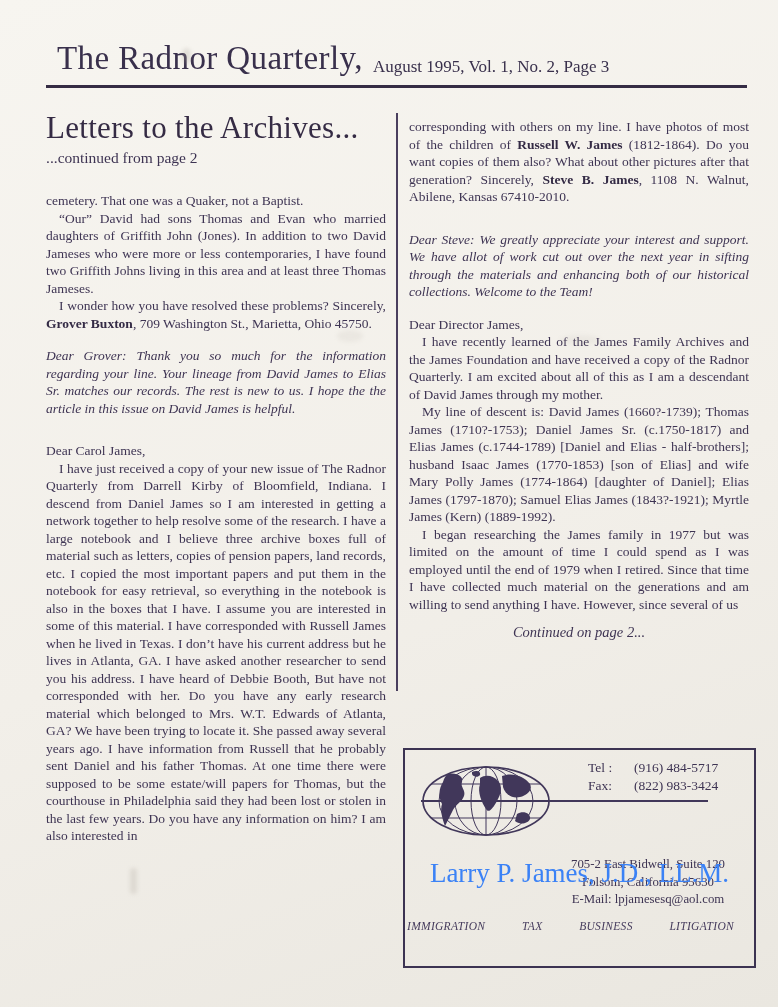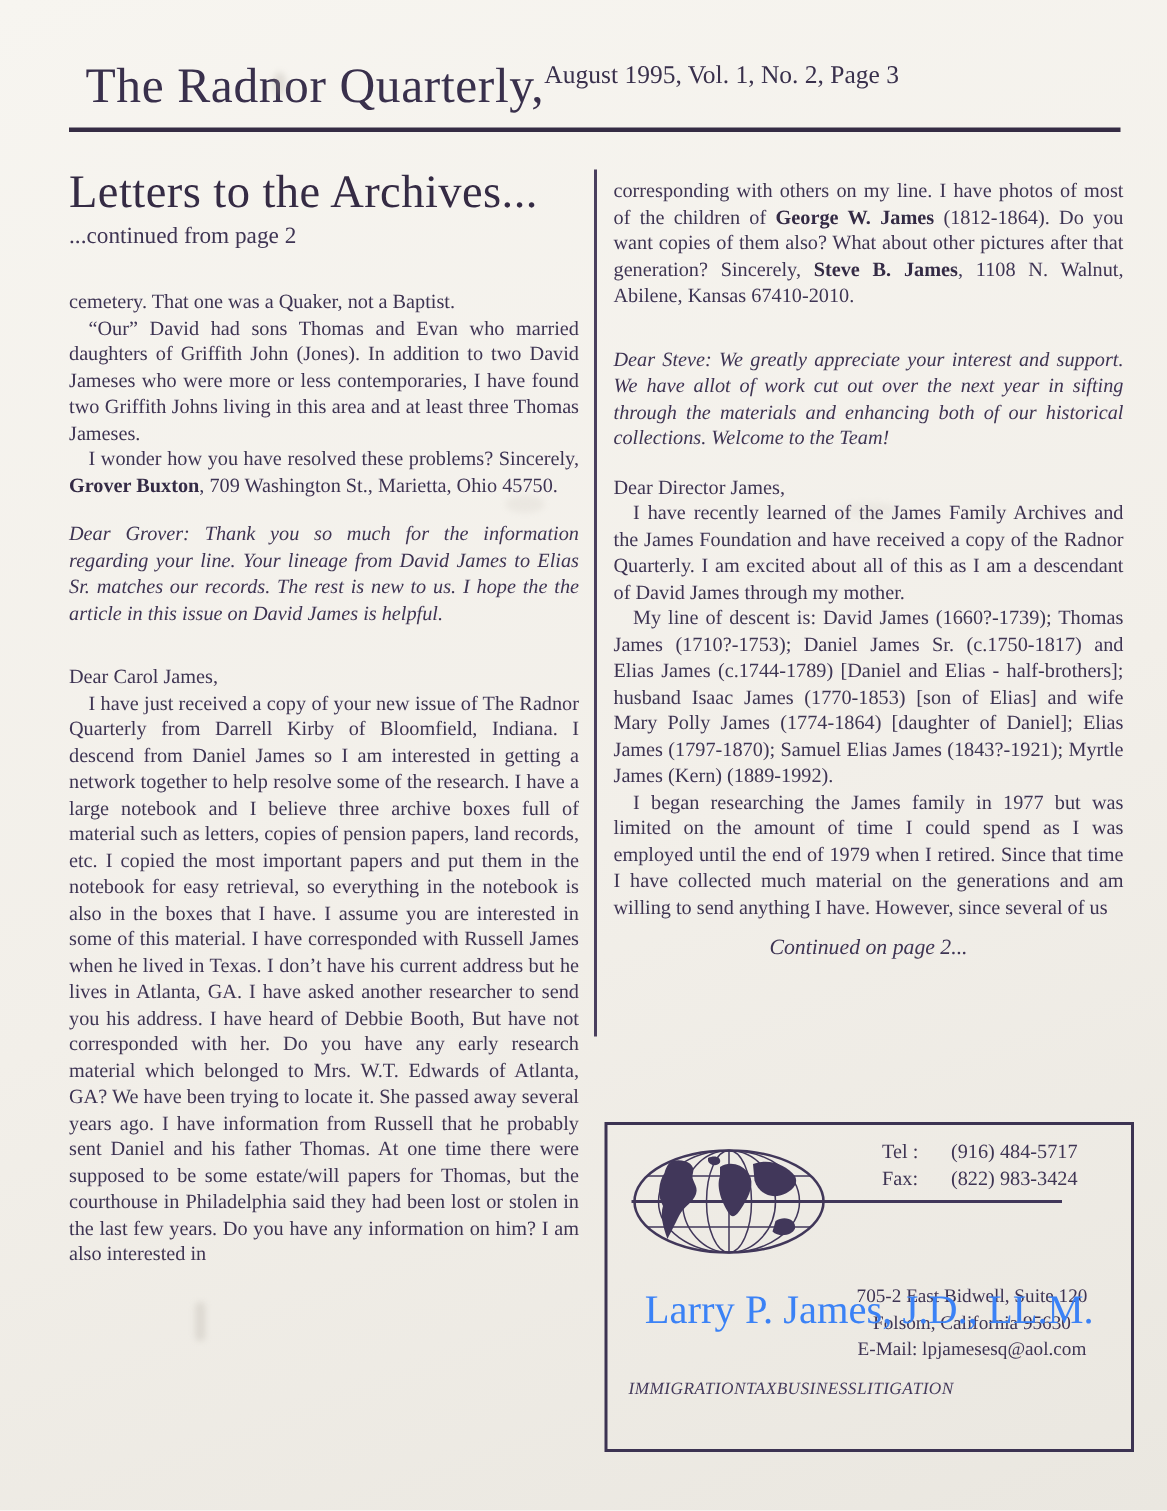--- a/index.html
+++ b/index.html
@@ -5,21 +5,21 @@
   * { margin:0; padding:0; box-sizing:border-box; }
   html,body { width:778px; height:1007px; }
   body {
     font-family:"Liberation Serif", serif;
     background:linear-gradient(160deg,#f7f5f0 0%,#f2efe9 55%,#eae7e0 100%);
     color:#3e3453;
     position:relative;
     overflow:hidden;
   }
   .page { position:absolute; inset:0; }
-  .masthead { position:absolute; left:57px; top:40px; display:flex; align-items:flex-start; white-space:nowrap; }
+  .masthead { position:absolute; left:57px; top:40px; display:flex; align-items:flex-end; gap:10px; white-space:nowrap; }
   .masthead-title { font-size:33px; color:#39304c; letter-spacing:.4px; }
   .masthead-issue { font-size:17px; color:#39304c; }
   .header-rule { position:absolute; left:46px; top:85px; width:701px; height:3px; background:#352c44; }
   .col-divider { position:absolute; left:396px; top:113px; width:2px; height:578px; background:#4a3f5e; }
 
   .left-col  { position:absolute; left:46px;  top:110px; width:340px; }
   .right-col { position:absolute; left:409px; top:118px; width:340px; }
 
   .article-title { font-size:31px; color:#352b44; letter-spacing:.3px; }
   .article-sub { font-size:15.5px; margin:3px 0 25px 0; }
@@ -35,21 +35,21 @@
 
   .ad-box { position:absolute; left:403px; top:748px; width:353px; height:220px; border:2px solid #3c3352; }
   .globe { position:absolute; left:15px; top:14px; }
   .equator-ext { position:absolute; left:16px; top:50px; width:287px; height:1.6px; background:#41375a; }
   .telfax { position:absolute; left:183px; top:9px; font-size:13.5px; }
   .telfax-row { display:flex; line-height:18px; }
   .telfax-label { width:46px; }
   .ad-address { position:absolute; left:136px; top:62px; width:214px; text-align:center; font-size:12.8px; line-height:17.5px;margin-top:44px; }
   .ad-name { position:absolute; left:0; right:0; top:108px; text-align:center; font-size:27px; color:#3b82f6; }
   .ad-tagline { position:absolute; left:0; right:0; top:144px; text-align:center; font-size:14.5px; }
-  .ad-services { position:absolute; left:14px; right:20px; top:170px; display:flex; font-style:italic; font-size:11.5px; letter-spacing:.3px; color:#453b5c; }
+  .ad-services { position:absolute; left:2px; right:20px; top:170px; display:flex; justify-content:space-between; font-style:italic; font-size:11.5px; letter-spacing:.3px; color:#453b5c; }
 
   .smudge { position:absolute; background:#a9a298; border-radius:50%; filter:blur(2px); pointer-events:none; }
   .s1 { left:182px; top:48px;  width:9px;  height:16px; opacity:.28; }
   .s2 { left:337px; top:330px; width:26px; height:12px; opacity:.12; }
   .s3 { left:130px; top:868px; width:7px;  height:26px; opacity:.25; border-radius:3px; }
   .s4 { left:560px; top:335px; width:40px; height:10px; opacity:.10; }
 </style>
 </head>
 <body>
 
@@ -68,21 +68,21 @@
 
     <p class="body">cemetery.  That one was a Quaker, not a Baptist.</p>
     <p class="body indent">“Our” David had sons Thomas and Evan who married daughters of Griffith John (Jones).  In addition to two David Jameses who were more or less contemporaries, I have found two Griffith Johns living in this area and at least three Thomas Jameses.</p>
     <p class="body indent"><span>I wonder how you have resolved these problems? Sincerely, </span><b>Grover Buxton</b><span>, 709 Washington St., Marietta, Ohio  45750.</span></p>
     <p class="body italic gap-sm">Dear Grover:  Thank you so much for the information regarding your line.  Your lineage from David James to Elias Sr. matches our records.  The rest is new to us.  I hope the the article in this issue on David James is helpful.</p>
     <p class="body gap-md">Dear Carol James,</p>
     <p class="body indent">I have just received a copy of your new issue of The Radnor Quarterly from Darrell Kirby of Bloomfield, Indiana.  I descend from Daniel James so I am interested in getting a network together to help resolve some of the research.  I have a large notebook and I believe three archive boxes full of material such as letters, copies of pension papers, land records, etc.  I copied the most important papers and put them in the notebook for easy retrieval, so everything in the notebook is also in the boxes that I have.  I assume you are interested in some of this material.  I have corresponded with Russell James when he lived in Texas.  I don’t have his current address but he lives in Atlanta, GA.  I have asked another researcher to send you his address.  I have heard of Debbie Booth, But have not corresponded with her.  Do you have any early research material which belonged to Mrs. W.T. Edwards of Atlanta, GA?  We have been trying to locate it.  She passed away several years ago.  I have information from Russell that he probably sent Daniel and his father Thomas.  At one time there were supposed to be some estate/will papers for Thomas, but the courthouse in Philadelphia said they had been lost or stolen in the last few years.  Do you have any information on him?   I am also interested in</p>
   </div>
 
   <div class="right-col">
-    <p class="body"><span>corresponding with others on my line.  I have photos of most of the children of </span><b>George W. James</b><span> (1812-1864).  Do you want copies of them also?   What about other pictures after that generation?  Sincerely, </span><b>Steve B. James</b><span>, 1108 N. Walnut, Abilene, Kansas  67410-2010.</span></p>
+    <p class="body"><span>corresponding with others on my line.  I have photos of most of the children of </span><b>Russell W. James</b><span> (1812-1864).  Do you want copies of them also?   What about other pictures after that generation?  Sincerely, </span><b>Steve B. James</b><span>, 1108 N. Walnut, Abilene, Kansas  67410-2010.</span></p>
     <p class="body italic gap-md">Dear Steve:  We greatly appreciate your interest and support.  We have allot of work cut out over the next year in sifting through the materials and enhancing both of our historical collections.  Welcome to the Team!</p>
     <p class="body gap-sm">Dear Director James,</p>
     <p class="body indent">I have recently learned of the James Family Archives and the James Foundation and have received a copy of the Radnor Quarterly.  I am excited about all of this as I am a descendant of David James through my mother.</p>
     <p class="body indent">My line of descent is:   David James (1660?-1739); Thomas James (1710?-1753); Daniel James Sr. (c.1750-1817) and Elias James (c.1744-1789) [Daniel and Elias - half-brothers]; husband Isaac James (1770-1853) [son of Elias] and wife Mary Polly James (1774-1864) [daughter of Daniel]; Elias James (1797-1870); Samuel Elias James (1843?-1921); Myrtle James (Kern) (1889-1992).</p>
     <p class="body indent">I began researching the James family in 1977 but was limited on the amount of time I could spend as I was employed until the end of 1979 when I retired.  Since that time I have collected much material on the generations and am willing to send anything I have.  However, since several of us</p>
     <div class="continued">Continued on page 2...</div>
   </div>
 
   <div class="ad-box">
     <div class="globe">

